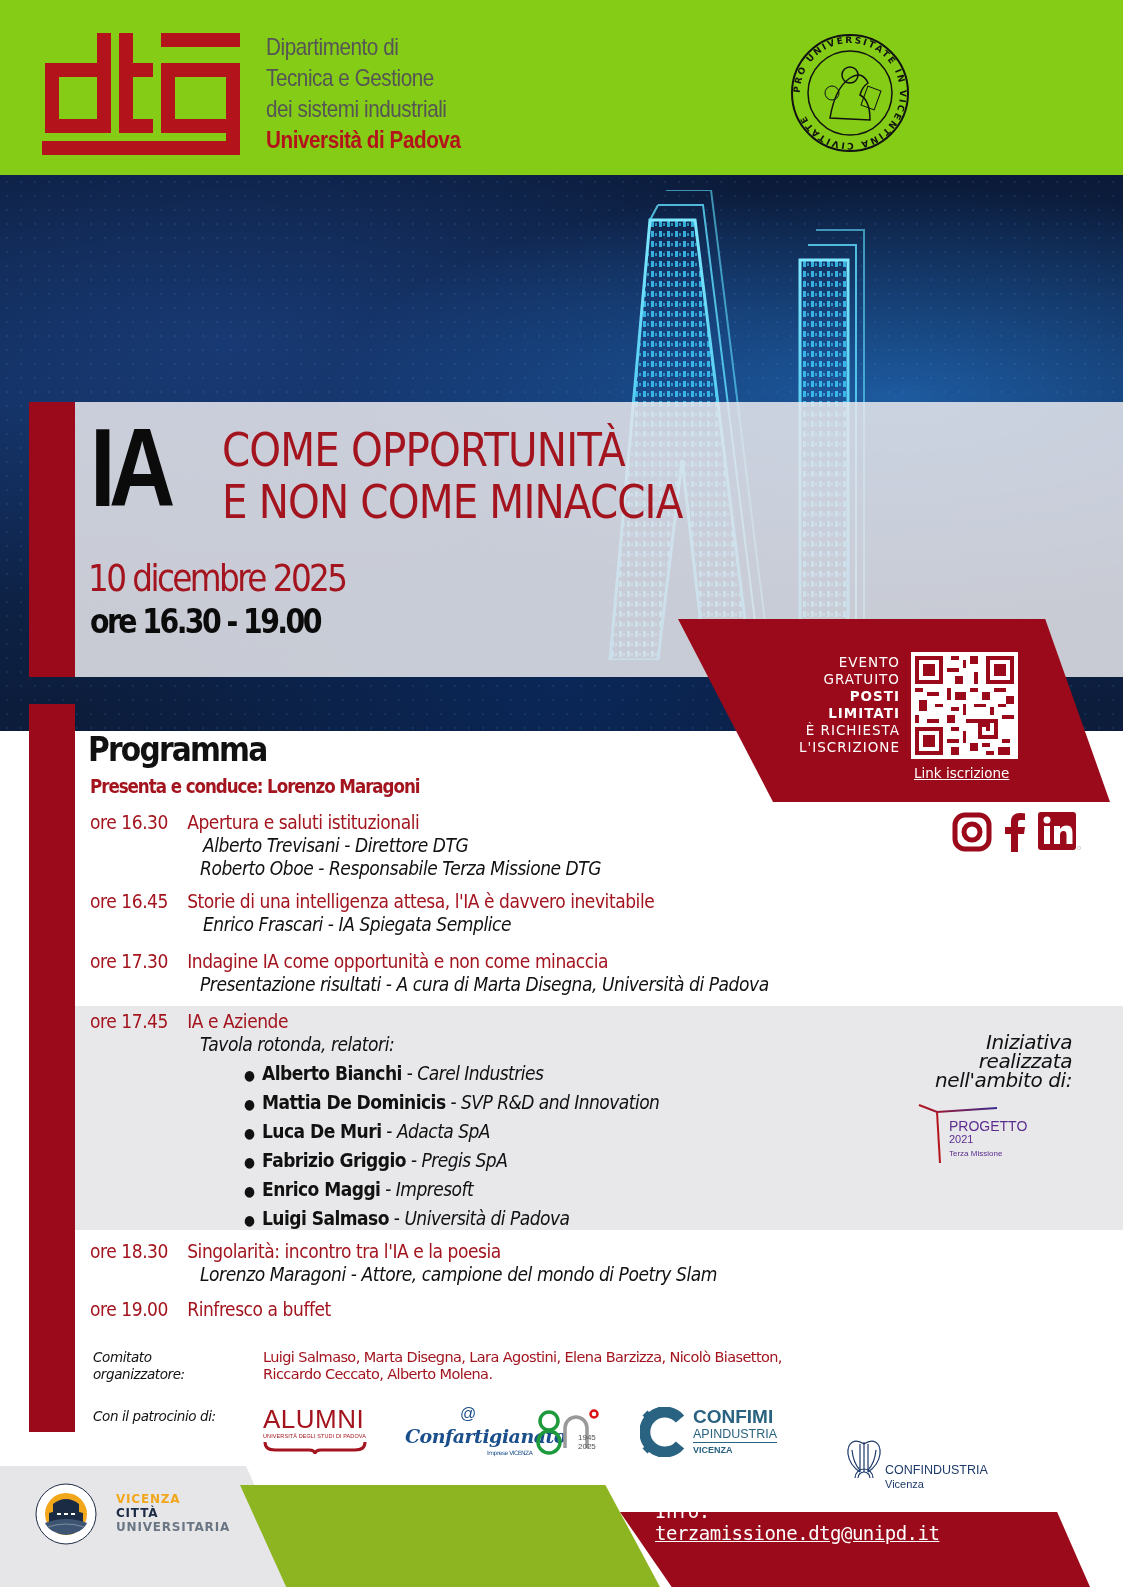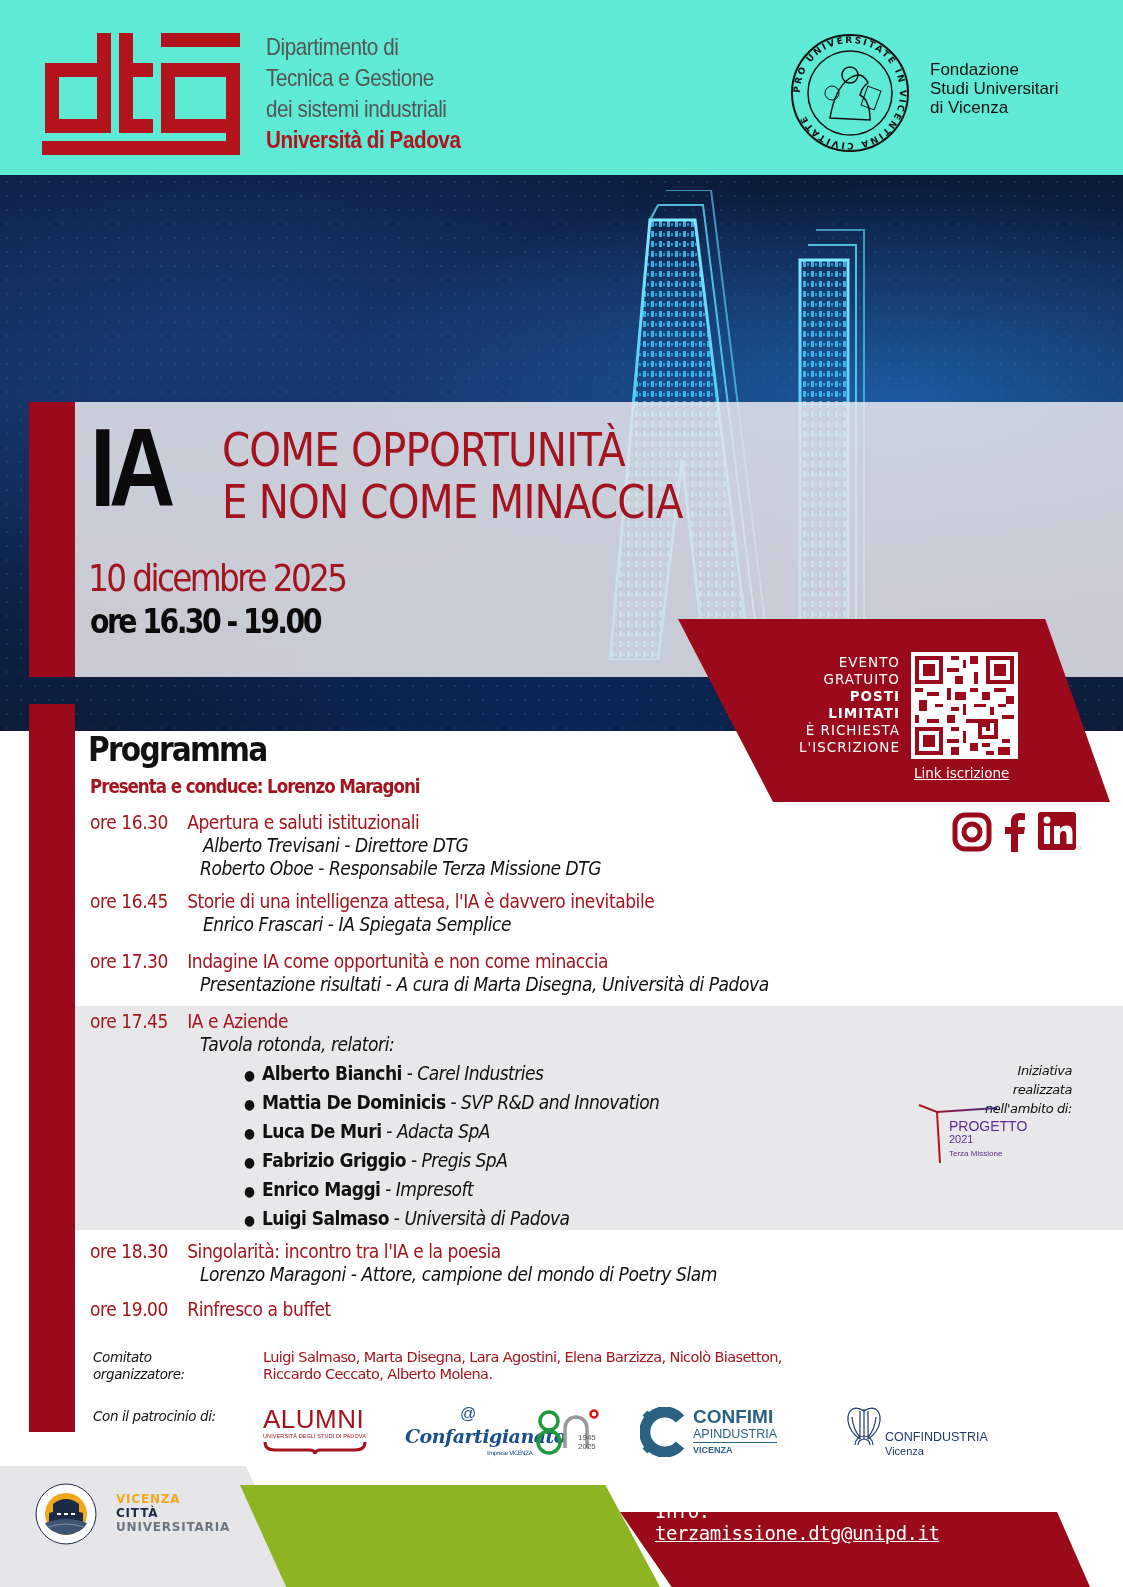--- a/index.html
+++ b/index.html
@@ -1,20 +1,20 @@
 <!DOCTYPE html>
 <html><head>
 <meta charset="utf-8">
 <style>
   * { box-sizing: border-box; margin: 0; padding: 0; }
   html, body { width: 1123px; height: 1587px; background: #ffffff; overflow: hidden; }
   body { position: relative; font-family: "Liberation Sans", sans-serif; color: #111; }
 
   
-  .header { position: absolute; left: 0; top: 0; width: 1123px; height: 175px; background: #5eead4; }
+  .header { position: absolute; left: 0; top: 0; width: 1123px; height: 175px; background: #84cc16; }
   .dtg-logo { position: absolute; left: 42px; top: 33px; width: 200px; height: 122px; }
   .dept-text { position: absolute; left: 266px; top: 31px; font-family: "Liberation Sans", sans-serif; font-size: 24px; line-height: 31px; color: #555; letter-spacing: -0.5px; transform: scaleX(0.86); transform-origin: left top; }
   .dept-text .uni { color: #b3141c; font-weight: bold; }
   .seal { position: absolute; left: 790px; top: 33px; width: 120px; height: 120px; }
   .fond-text { position: absolute; left: 930px; top: 60px; font-size: 17px; line-height: 19px; color: #111; }
 
   
   .hero { position: absolute; left: 0; top: 175px; width: 1123px; height: 556px; overflow: hidden;
     background:
       radial-gradient(ellipse at 80% 40%, rgba(40,130,220,0.55), transparent 45%),
@@ -59,21 +59,21 @@
 
   .panel-list { position: absolute; left: 244px; top: 1060px; list-style: none; }
   .panel-list li { font-family: "DejaVu Sans", sans-serif; font-size: 19px; line-height: 27px; color: #111; letter-spacing: -0.6px; white-space: nowrap; }
   .panel-list li .bullet { display: inline-block; width: 20px; font-size: 14px; }
   .panel-list li .name { font-weight: bold; }
   .panel-list li .org { font-style: italic; }
 
   .social { position: absolute; left: 952px; top: 812px; display: flex; gap: 10px; align-items: center; }
   .social .ico { width: 40px; height: 40px; display: block; }
 
-  .iniziativa { position: absolute; left: 935px; top: 1061px; width: 137px; text-align: right; font-family: "DejaVu Sans", sans-serif; font-style: italic; font-size: 13px; line-height: 19px; color: #111; letter-spacing: -0.4px; }
+  .iniziativa { position: absolute; left: 935px; top: 1033px; width: 137px; text-align: right; font-family: "DejaVu Sans", sans-serif; font-style: italic; font-size: 20px; line-height: 19px; color: #111; letter-spacing: -0.4px; }
   .progetto { position: absolute; left: 917px; top: 1100px; width: 120px; height: 65px; }
   .progetto .p1 { position: absolute; left: 32px; top: 18px; font-family: "Liberation Sans", sans-serif; font-size: 14px; color: #5b2d8e; }
   .progetto .p2 { position: absolute; left: 32px; top: 33px; font-family: "Liberation Sans", sans-serif; font-size: 11px; color: #5b2d8e; }
   .progetto .p3 { position: absolute; left: 32px; top: 49px; font-family: "Liberation Sans", sans-serif; font-size: 8px; color: #5b2d8e; }
   .progetto svg { position: absolute; left: 0; top: 0; }
 
   
   .comm-label { position: absolute; left: 93px; top: 1349px; font-family: "DejaVu Sans", sans-serif; font-style: italic; font-size: 13.5px; line-height: 17px; color: #111; letter-spacing: -0.4px; }
   .comm-names { position: absolute; left: 263px; top: 1349px; width: 520px; font-family: "DejaVu Sans", sans-serif; font-size: 14.5px; line-height: 17px; color: #a3141e; letter-spacing: -0.6px; }
   .patr-label { position: absolute; left: 93px; top: 1408px; font-family: "DejaVu Sans", sans-serif; font-style: italic; font-size: 13.5px; color: #111; letter-spacing: -0.4px; }
@@ -89,21 +89,21 @@
   .logo-confart .sub { position: absolute; left: 82px; top: 44px; font-size: 6px; font-style: normal; color: #1a4f8c; }
   .logo-confart .yrs { position: absolute; left: 173px; top: 28px; font-size: 8px; line-height: 9px; color: #555; }
   .logo-confart svg { position: absolute; left: 130px; top: 3px; }
 
   .logo-confimi { position: absolute; left: 640px; top: 1405px; width: 150px; height: 55px; }
   .logo-confimi svg { position: absolute; left: 0; top: 2px; }
   .logo-confimi .t1 { position: absolute; left: 53px; top: 1px; font-family: "Liberation Sans", sans-serif; font-weight: bold; font-size: 19px; color: #2a6381; }
   .logo-confimi .t2 { position: absolute; left: 53px; top: 22px; font-family: "Liberation Sans", sans-serif; font-size: 12.5px; color: #2a6381; border-bottom: 1px solid #2a6381; padding-bottom: 1px; }
   .logo-confimi .t3 { position: absolute; left: 53px; top: 40px; font-family: "Liberation Sans", sans-serif; font-weight: bold; font-size: 9px; color: #2a6381; }
 
-  .logo-confind { position: absolute; left: 845px; top: 1405px; width: 160px; height: 55px; }
+  .logo-confind { position: absolute; left: 845px; top: 1438px; width: 160px; height: 55px; }
   .logo-confind svg { position: absolute; left: 0; top: 0; }
   .logo-confind .t1 { position: absolute; left: 40px; top: 25px; font-family: "Liberation Sans", sans-serif; font-size: 12.5px; color: #1e3a6b; }
   .logo-confind .t2 { position: absolute; left: 40px; top: 40px; font-family: "Liberation Sans", sans-serif; font-size: 11px; color: #1e3a6b; }
 
   
   .foot-grey { position: absolute; left: 0; top: 1466px; width: 300px; height: 121px; background: #e6e6e8;
     clip-path: polygon(0 0, 82% 0, 100% 100%, 0 100%); }
   .foot-green { position: absolute; left: 240px; top: 1485px; width: 420px; height: 102px; background: #8db521;
     clip-path: polygon(0 0, 87% 0, 100% 100%, 11% 100%); }
   .foot-red { position: absolute; left: 620px; top: 1512px; width: 470px; height: 75px; background: #9b0a1a;
@@ -149,25 +149,20 @@
         <path id="ringpath" d="M60 60 m-50 0 a50 50 0 1 1 100 0 a50 50 0 1 1 -100 0"></path>
       </defs>
     <text font-family="DejaVu Sans, sans-serif" font-size="9" font-weight="bold" fill="#111" letter-spacing="2">
       <textPath href="#ringpath" startOffset="0">PRO UNIVERSITATE IN VICENTINA CIVITATE</textPath>
     </text>
     <path d="M40 85 q5 -30 20 -40 q12 -8 18 5 q-6 4 -8 12 q10 5 10 25 z" fill="none" stroke="#111" stroke-width="1.5"></path>
     <circle cx="60" cy="42" r="8" fill="none" stroke="#111" stroke-width="1.5"></circle>
     <rect x="74" y="55" width="14" height="20" fill="none" stroke="#111" stroke-width="1" transform="rotate(20 81 65)"></rect>
     <circle cx="42" cy="60" r="7" fill="none" stroke="#111" stroke-width="1"></circle>
   </svg>
-  <div class="fond-text">
-    <div>Fondazione</div>
-    <div>Studi Universitari</div>
-    <div>di Vicenza</div>
-  </div>
 </div>
 
 <div class="hero">
   <div class="grid-dots"></div>
   <svg class="ai-art" viewBox="0 0 360 470">
     <defs>
       <linearGradient id="glow" x1="0" y1="0" x2="0" y2="1">
         <stop offset="0" stop-color="#7ee8ff"></stop>
         <stop offset="1" stop-color="#1aa7e0"></stop>
       </linearGradient>

